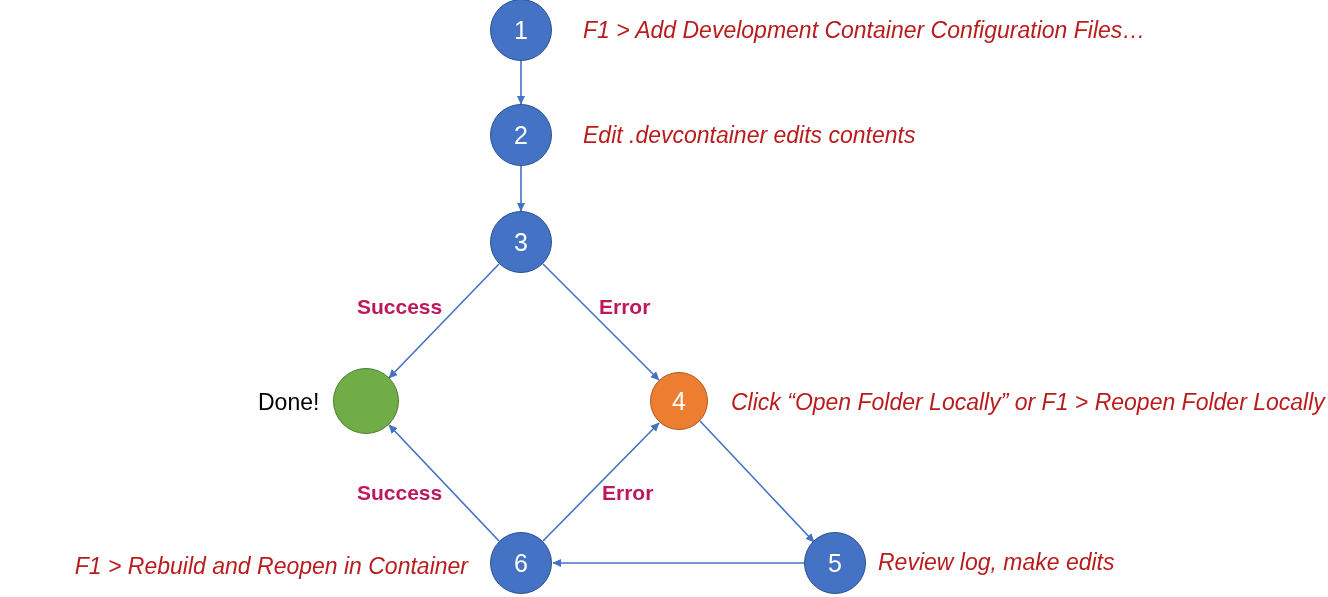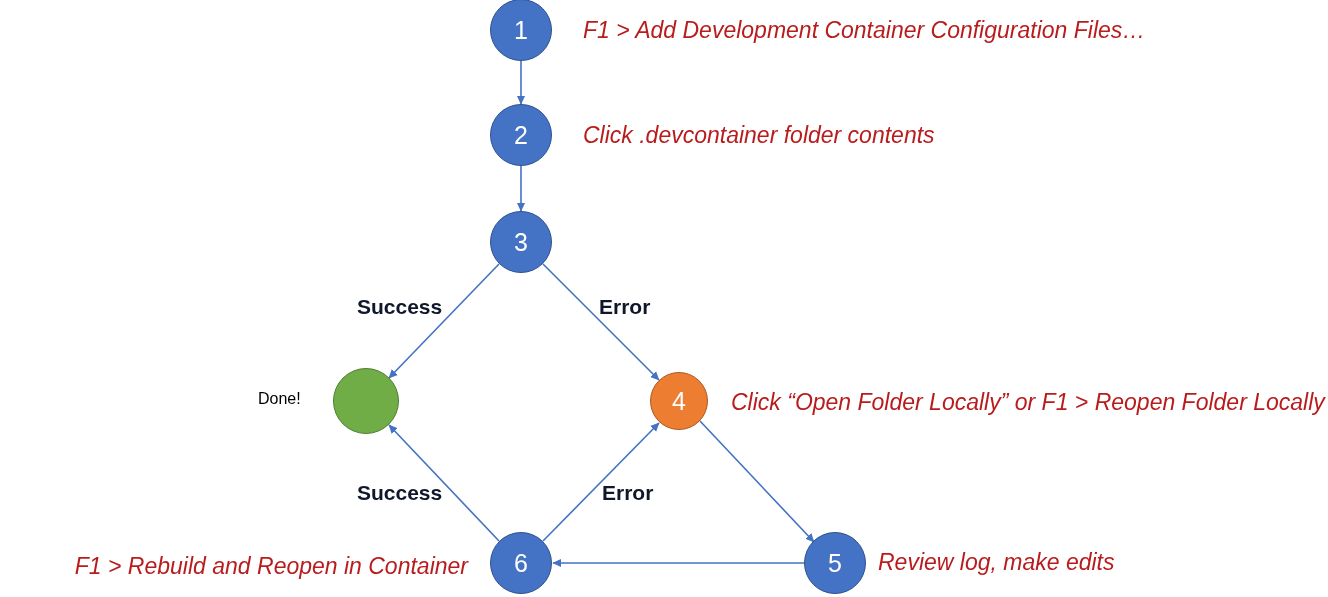--- a/index.html
+++ b/index.html
@@ -62,28 +62,28 @@
     text-align: left;
   }
   .step-label.left {
     text-align: left;
   }
   .edge-label {
     position: absolute;
     font-family: "Liberation Sans", sans-serif;
     font-weight: bold;
     font-size: 21px;
-    color: #0f172a;
+    color: #be185d;
     white-space: nowrap;
     line-height: 1;
   }
   .plain-label {
     position: absolute;
     font-family: "Liberation Sans", sans-serif;
-    font-size: 16px;
+    font-size: 23px;
     color: #000000;
     white-space: nowrap;
     line-height: 1;
   }
 </style>
 </head>
 <body>
 
 <div id="canvas">
 
@@ -109,21 +109,21 @@
     <span>1</span>
   </div>
   <div class="step-label right" style="left:583px; top:19px;">
     <span>F1 &gt; Add Development Container Configuration Files…</span>
   </div>
 
   <div class="node node-blue" style="left:490px; top:104px; width:62px; height:62px;">
     <span>2</span>
   </div>
   <div class="step-label right" style="left:583px; top:124px;">
-    <span>Click .devcontainer folder contents</span>
+    <span>Edit .devcontainer edits contents</span>
   </div>
 
   <div class="node node-blue" style="left:490px; top:211px; width:62px; height:62px;">
     <span>3</span>
   </div>
 
   <div class="edge-label" style="left:357px; top:296px;">
     <span>Success</span>
   </div>
   <div class="edge-label" style="left:599px; top:296px;">

